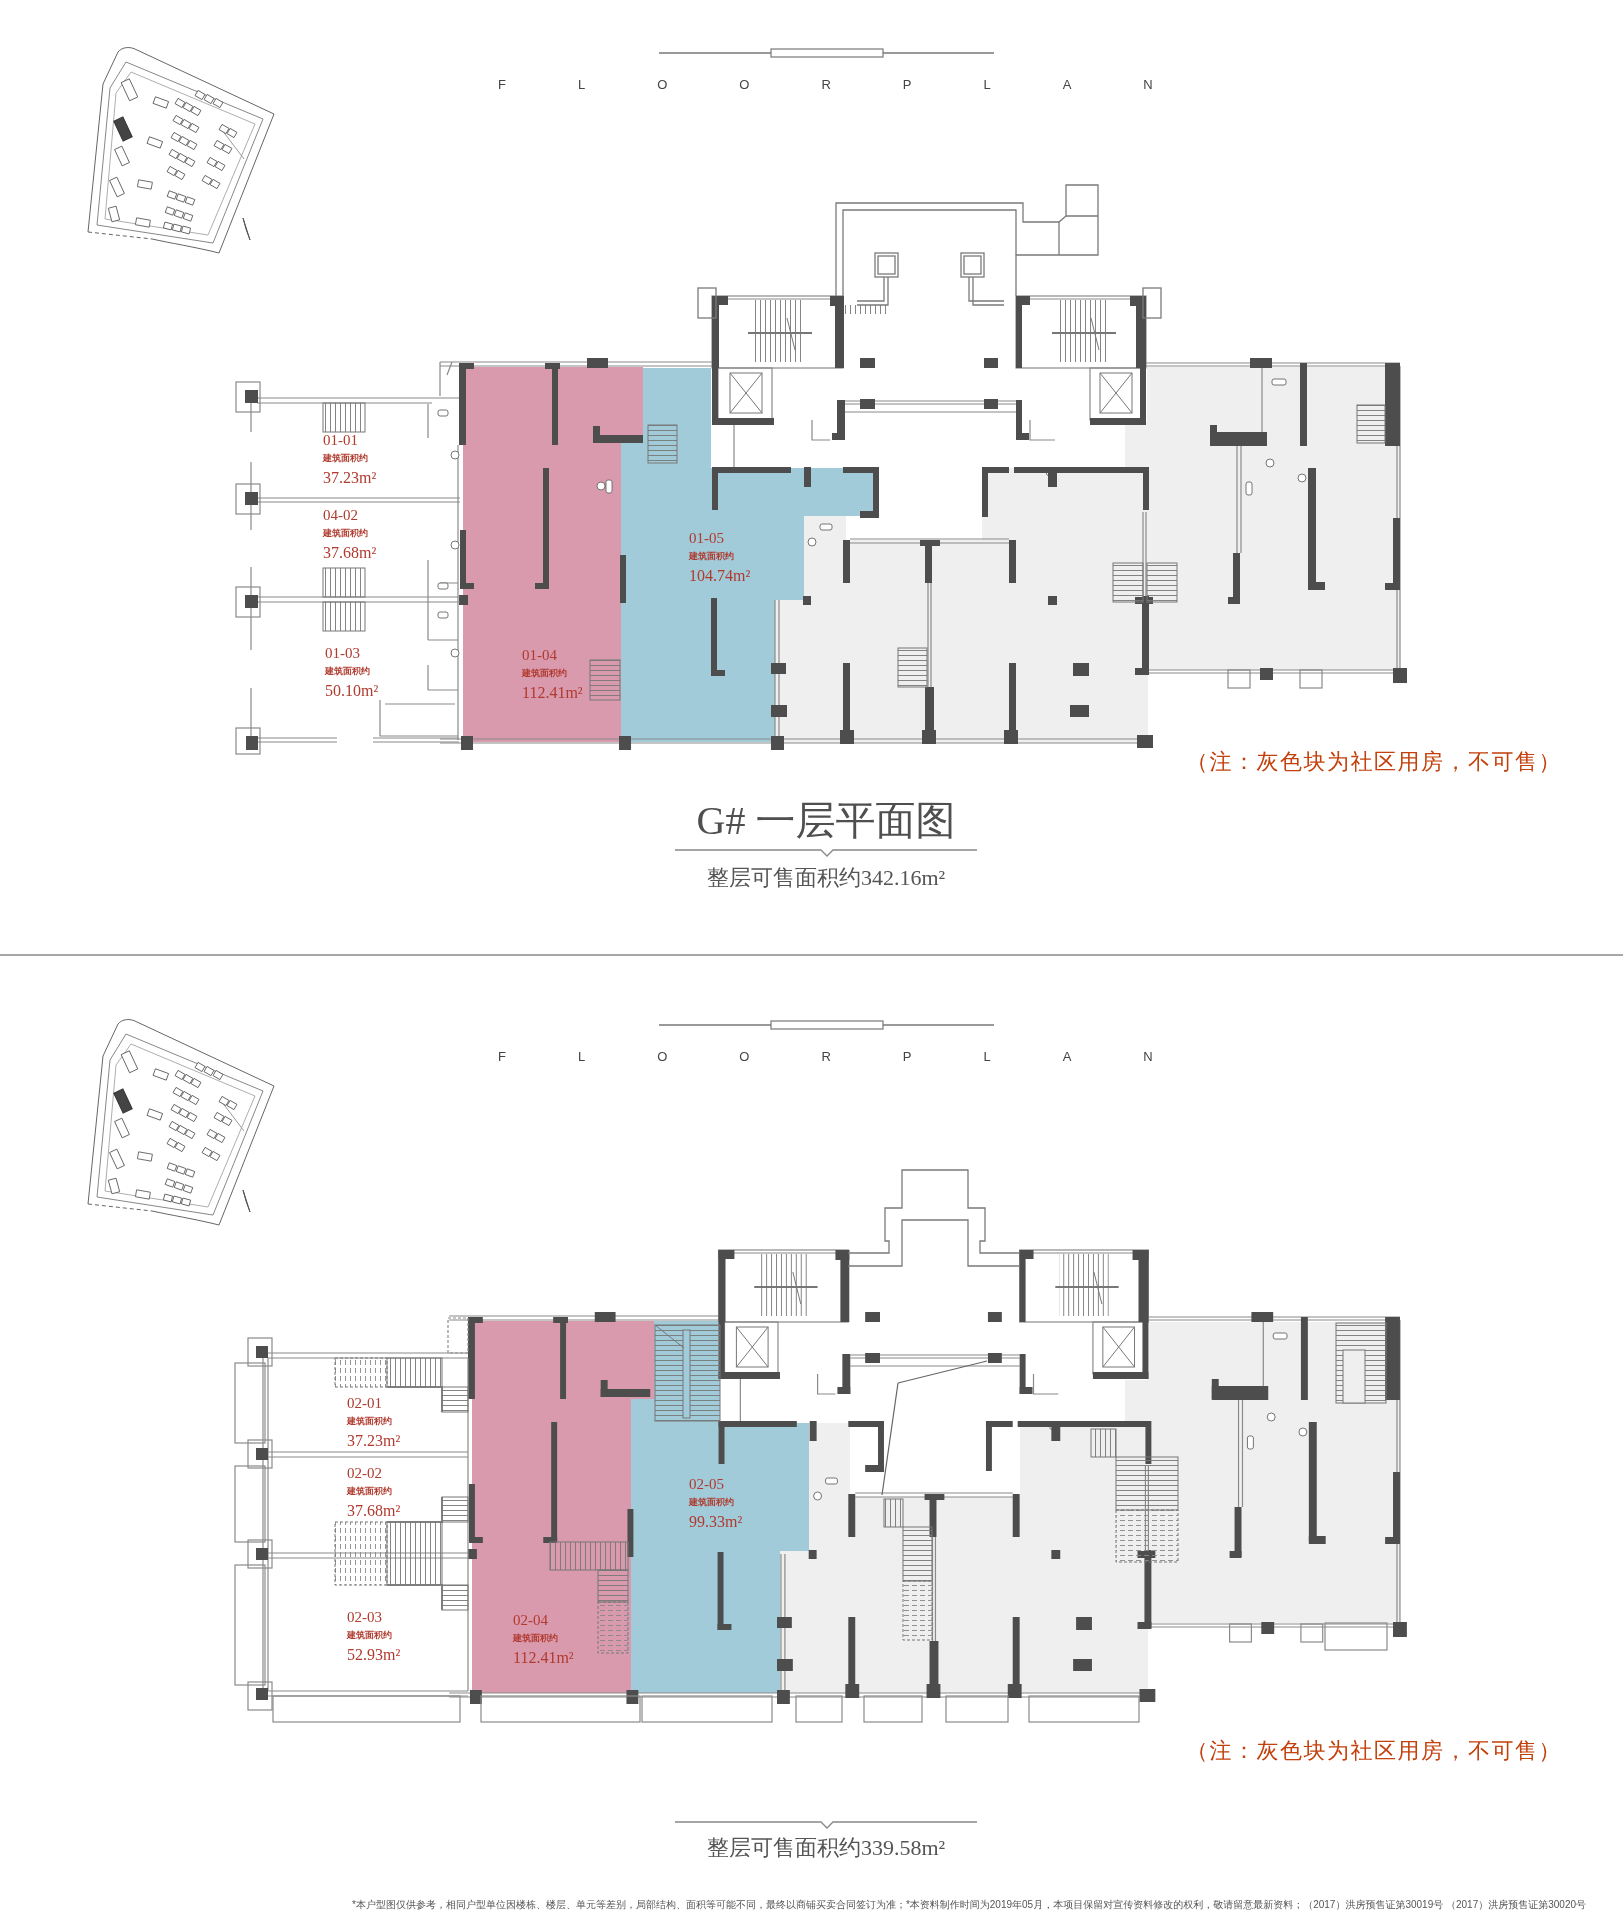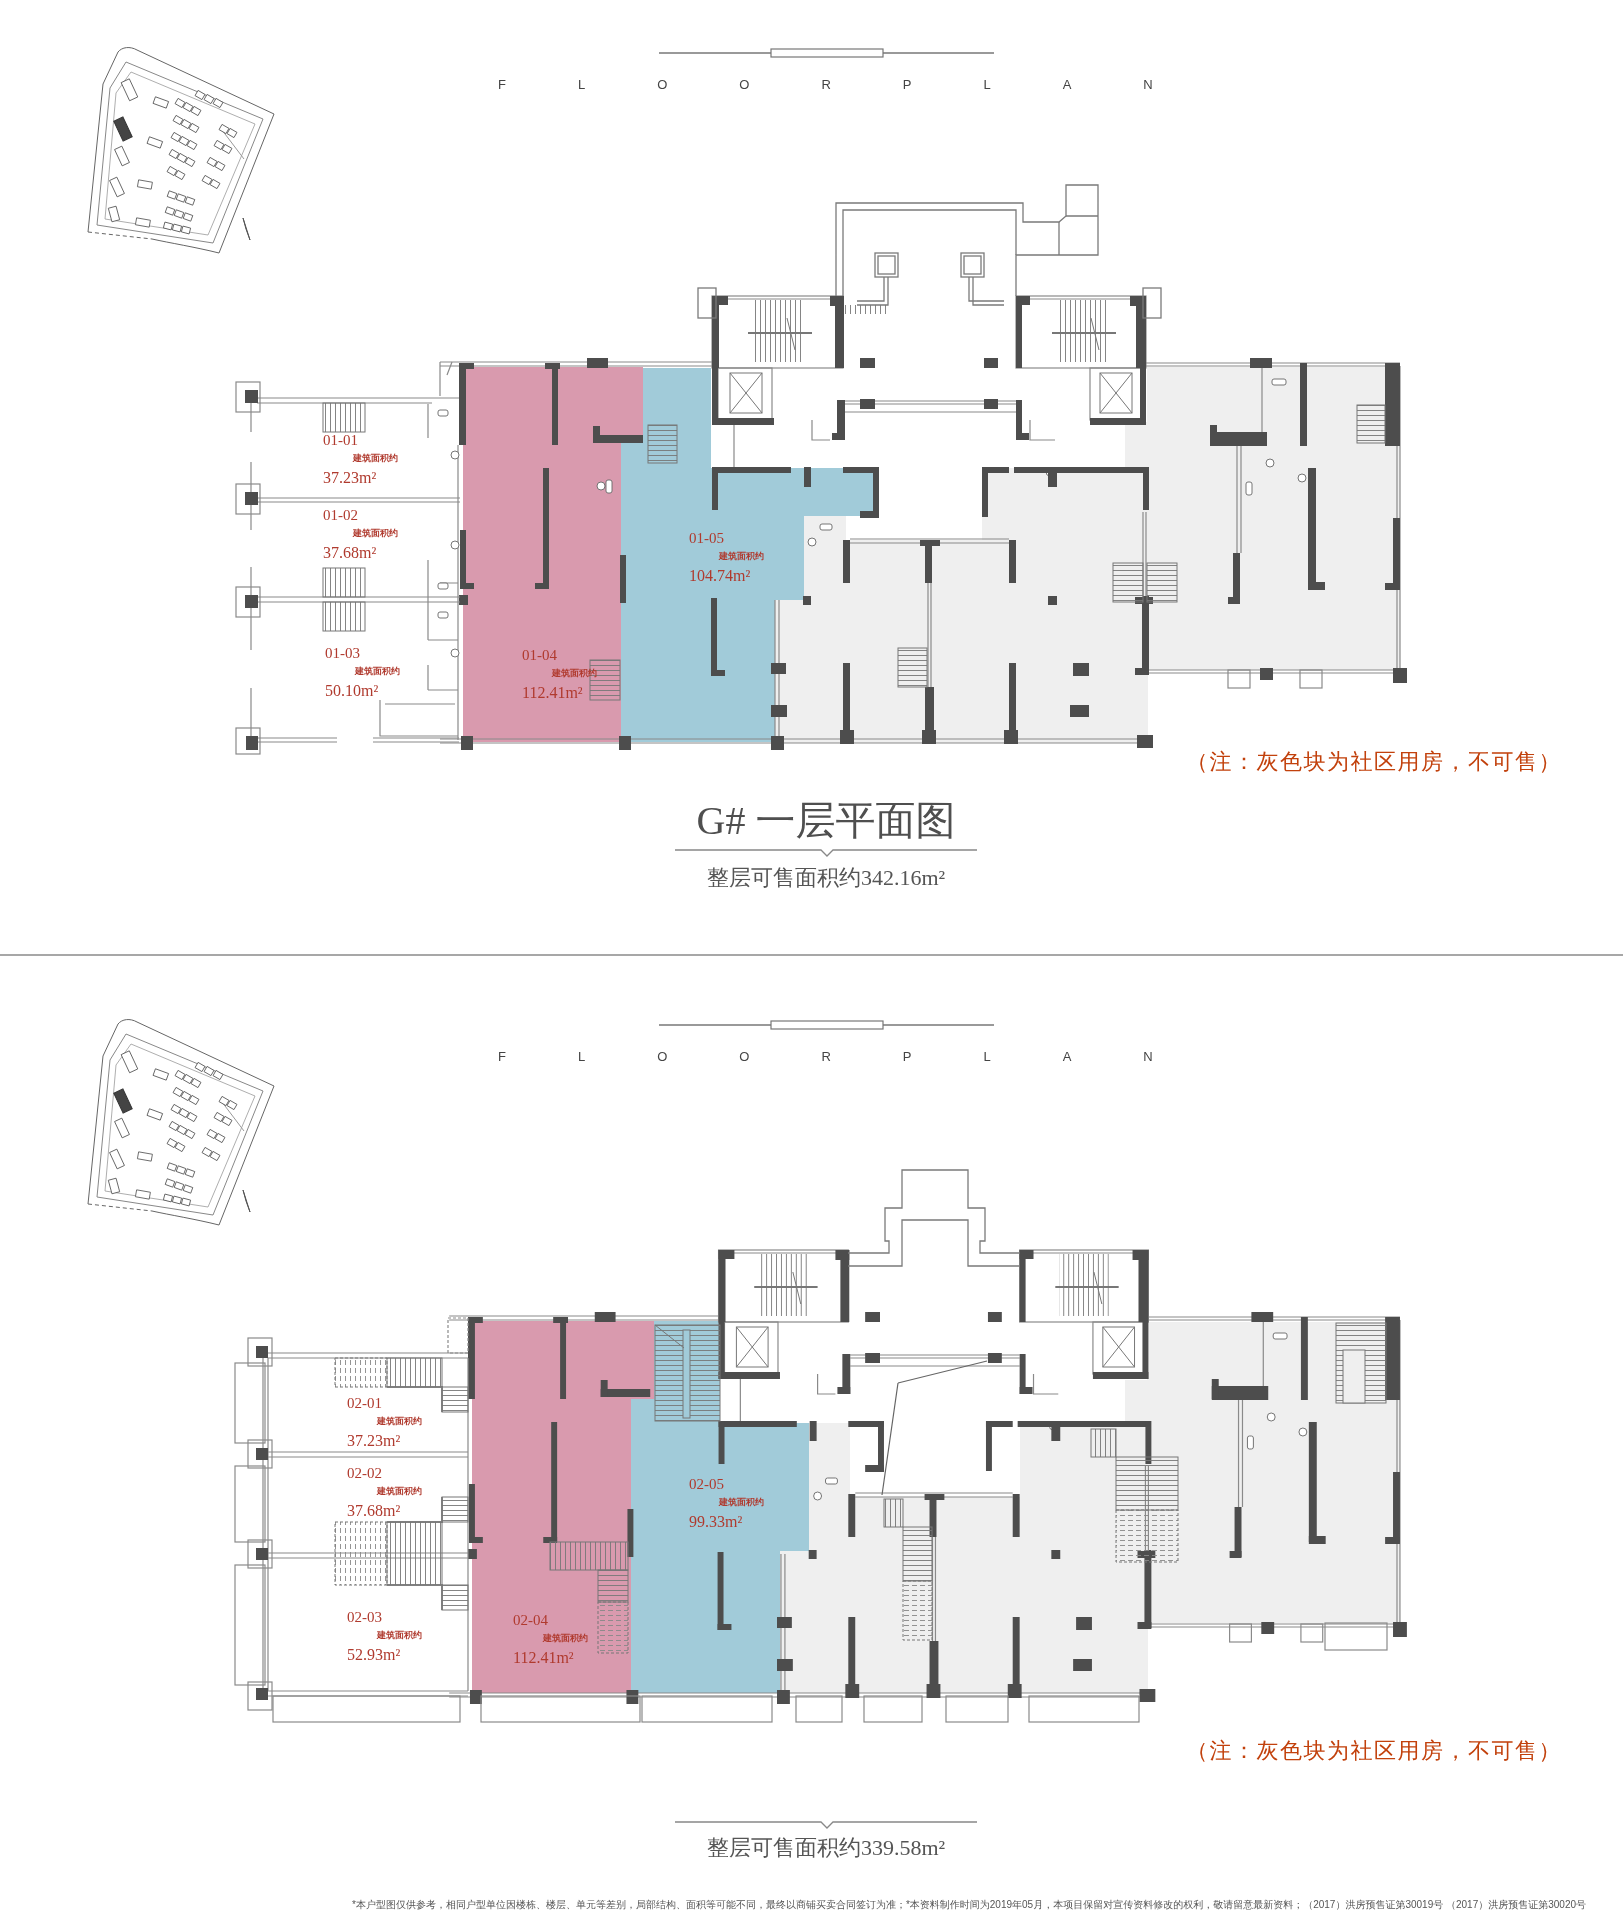--- a/index.html
+++ b/index.html
@@ -10,21 +10,21 @@
               font-size:13px; letter-spacing:72px; color:#444; line-height:16px; white-space:nowrap; }
   .plan-title { position:absolute; left:626px; width:400px; text-align:center; font-size:40px; line-height:46px;
                 color:#4f4f4f; white-space:nowrap; font-family:"Liberation Serif","DejaVu Serif",serif; }
   .plan-subtitle { position:absolute; left:626px; width:400px; text-align:center; font-size:22px; line-height:28px;
                    color:#555; white-space:nowrap; font-family:"Liberation Serif","DejaVu Serif",serif; }
   .plan-note { position:absolute; left:1186px; font-size:22px; line-height:28px; letter-spacing:1.5px; color:#c2410c;
                white-space:nowrap; font-family:"Liberation Serif","DejaVu Serif",serif; }
   .unit-label { position:absolute; color:#b03a2e; font-family:"Liberation Serif","DejaVu Serif",serif; white-space:nowrap; }
   .unit-id { font-size:15px; line-height:18px; height:18px; }
   .unit-area-label { font-size:9px; line-height:18px; height:18px; font-weight:bold;
-                     font-family:"Liberation Sans","DejaVu Sans",sans-serif;margin-left:30px; }
+                     font-family:"Liberation Sans","DejaVu Sans",sans-serif; }
   .unit-area { font-size:16px; line-height:22px; }
   .footer { position:absolute; left:352px; top:1900px; font-size:10px; line-height:10px; color:#555;
             white-space:nowrap; font-family:"Liberation Sans","DejaVu Sans",sans-serif; }
 </style>
 </head>
 <body>
 
 <div id="page">
 
 <svg class="drawing" width="1623" height="1920" viewBox="0 0 1623 1920">
@@ -371,21 +371,21 @@
 </svg>
 
 <div class="fp-label" style="top:77px">FLOORPLAN</div>
 
 <div class="unit-label" style="left:323px;top:431px">
   <div class="unit-id">01-01</div>
   <div class="unit-area-label">建筑面积约</div>
   <div class="unit-area">37.23m²</div>
 </div>
 <div class="unit-label" style="left:323px;top:506px">
-  <div class="unit-id">01-02</div>
+  <div class="unit-id">04-02</div>
   <div class="unit-area-label">建筑面积约</div>
   <div class="unit-area">37.68m²</div>
 </div>
 <div class="unit-label" style="left:325px;top:644px">
   <div class="unit-id">01-03</div>
   <div class="unit-area-label">建筑面积约</div>
   <div class="unit-area">50.10m²</div>
 </div>
 <div class="unit-label" style="left:522px;top:646px">
   <div class="unit-id">01-04</div>

